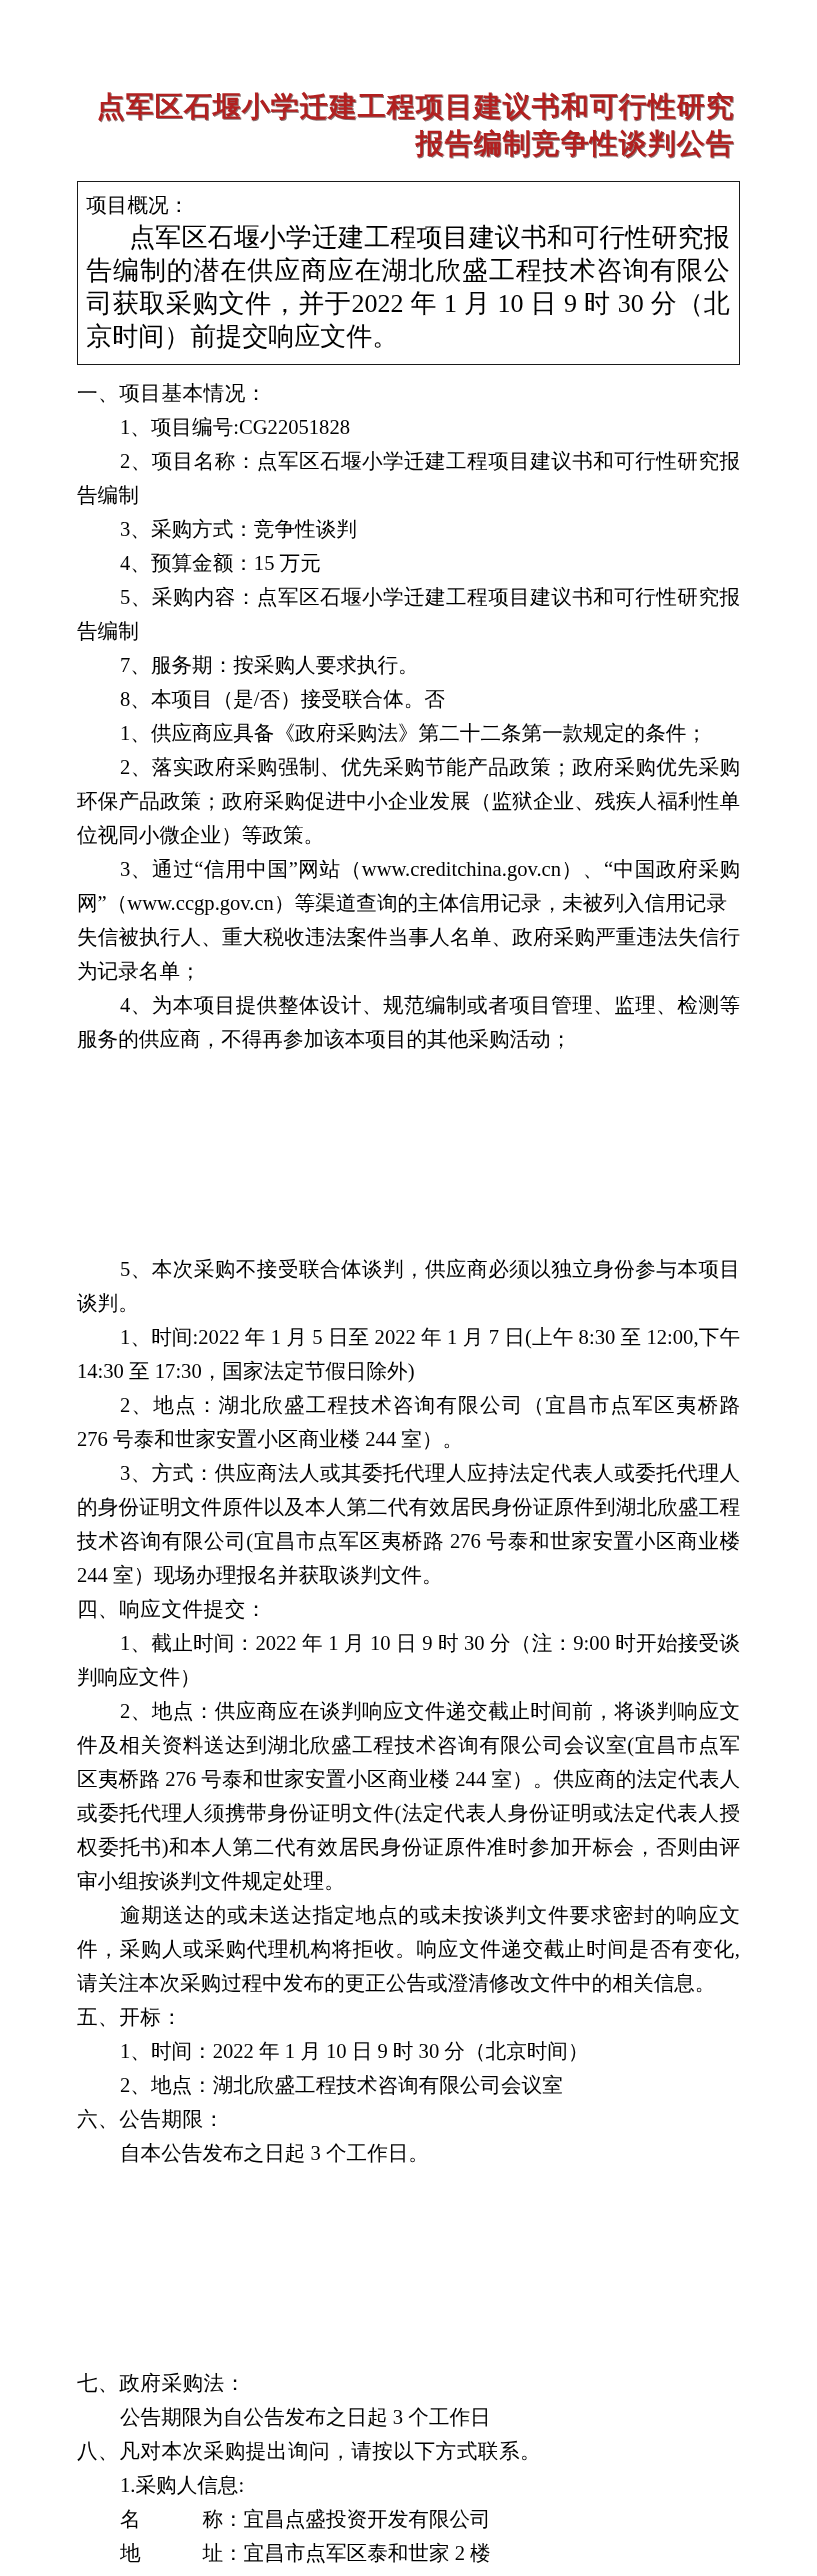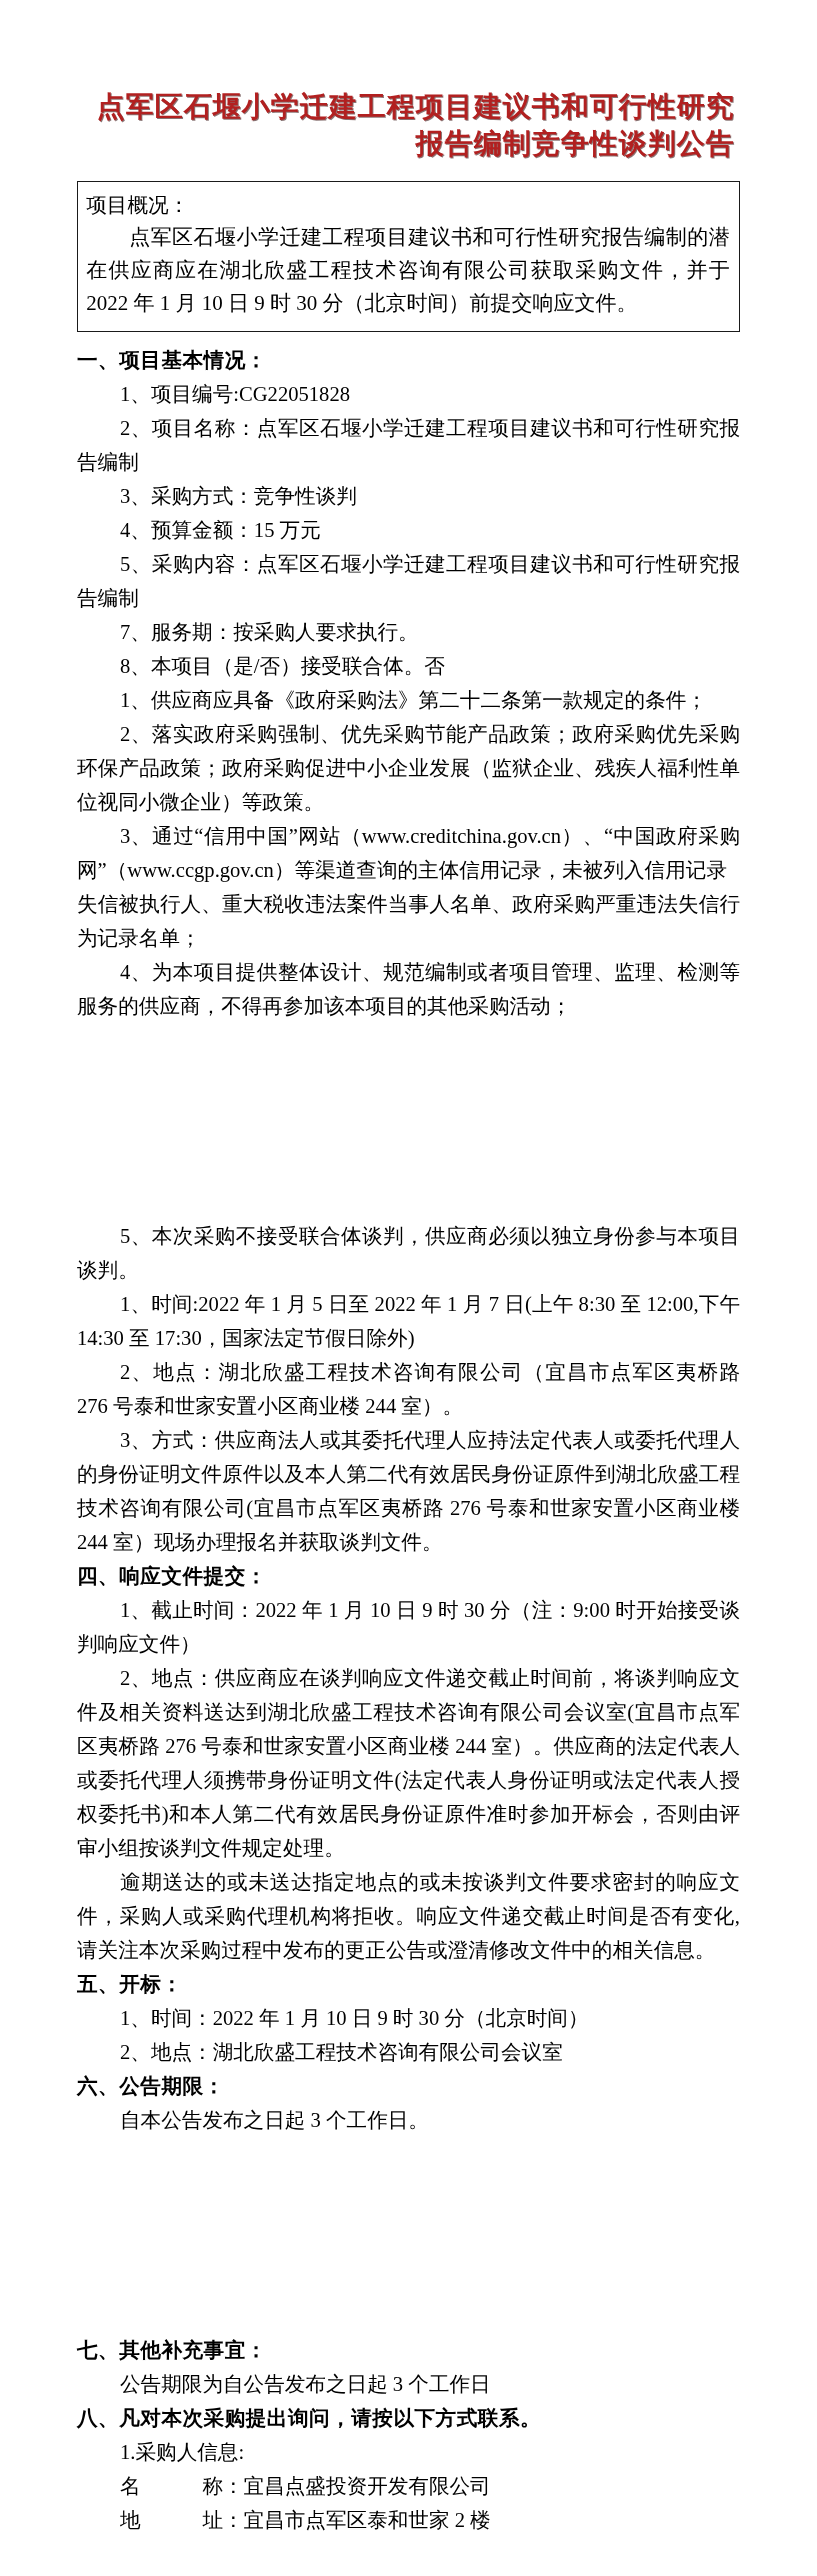--- a/index.html
+++ b/index.html
@@ -36,39 +36,39 @@
   .overview-box {
     margin-top: 18.5px;
     border: 1px solid #1a1a1a;
     padding: 7.2px 9.3px 11.3px 8.2px;
   }
   .overview-label {
     font-size: 20.6px;
     line-height: 32px;
   }
   .overview-para {
-    font-size: 21px;
+    font-size: 26px;
     line-height: 33px;
     text-align: justify;
     text-indent: 43px;
   }
   .doc-body {
     margin-top: 11.3px;
   }
   .doc-body p {
     margin: 0;
     font-size: 20.6px;
     line-height: 34px;
     text-align: justify;
   }
   .doc-body p.indent { text-indent: 43px; }
   .doc-body p.noindent { text-indent: 0; }
   .doc-body p.heading {
     font-family: "Liberation Sans", "DejaVu Sans", sans-serif;
-    font-weight: 700;
+    font-weight: 400;
     letter-spacing: 0.5px;
   }
   .doc-body div.gap { height: 196px; }
 </style>
 </head>
 <body>
 
 <div class="page">
 
   <h1 class="doc-title">
@@ -103,21 +103,21 @@
       <p class="heading">四、响应文件提交：</p>
       <p class="indent">1、截止时间：2022 年 1 月 10 日 9 时 30 分（注：9:00 时开始接受谈判响应文件）</p>
       <p class="indent">2、地点：供应商应在谈判响应文件递交截止时间前，将谈判响应文件及相关资料送达到湖北欣盛工程技术咨询有限公司会议室(宜昌市点军区夷桥路 276 号泰和世家安置小区商业楼 244 室）。供应商的法定代表人或委托代理人须携带身份证明文件(法定代表人身份证明或法定代表人授权委托书)和本人第二代有效居民身份证原件准时参加开标会，否则由评审小组按谈判文件规定处理。</p>
       <p class="indent">逾期送达的或未送达指定地点的或未按谈判文件要求密封的响应文件，采购人或采购代理机构将拒收。响应文件递交截止时间是否有变化,请关注本次采购过程中发布的更正公告或澄清修改文件中的相关信息。</p>
       <p class="heading">五、开标：</p>
       <p class="indent">1、时间：2022 年 1 月 10 日 9 时 30 分（北京时间）</p>
       <p class="indent">2、地点：湖北欣盛工程技术咨询有限公司会议室</p>
       <p class="heading">六、公告期限：</p>
       <p class="indent">自本公告发布之日起 3 个工作日。</p>
       <div class="gap"></div>
-      <p class="heading">七、其他补充事宜：</p>
+      <p class="heading">七、政府采购法：</p>
       <p class="indent">公告期限为自公告发布之日起 3 个工作日</p>
       <p class="heading">八、凡对本次采购提出询问，请按以下方式联系。</p>
       <p class="indent">1.采购人信息:</p>
       <p class="indent">名　　　称：宜昌点盛投资开发有限公司</p>
       <p class="indent">地　　　址：宜昌市点军区泰和世家 2 楼</p>
     </div>
 
 </div>
 
 

